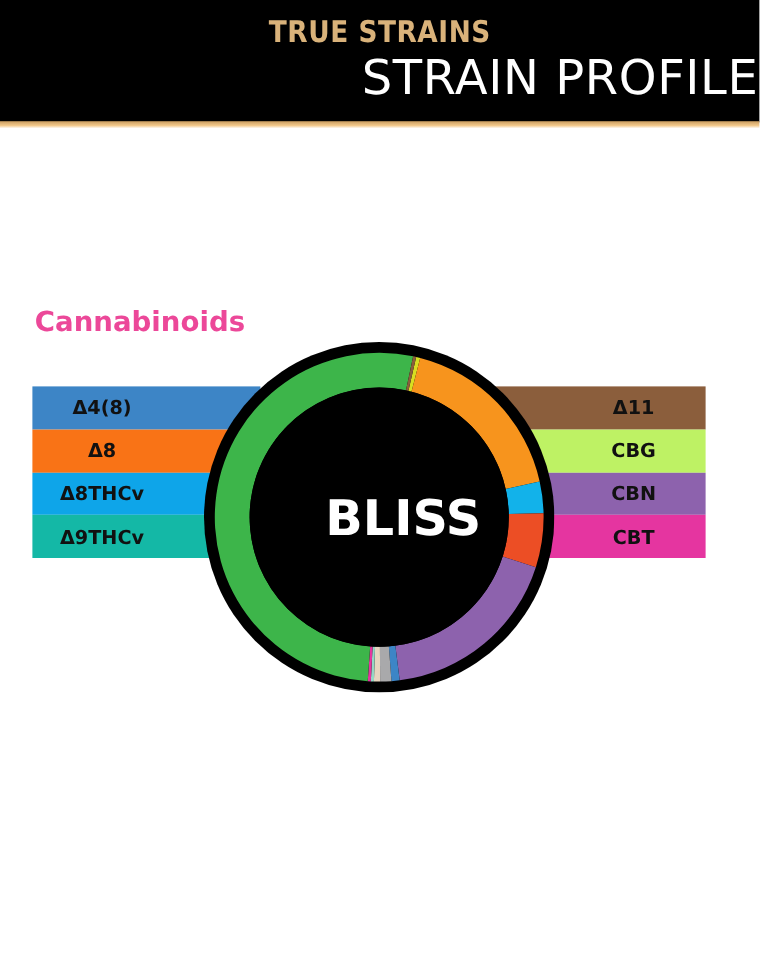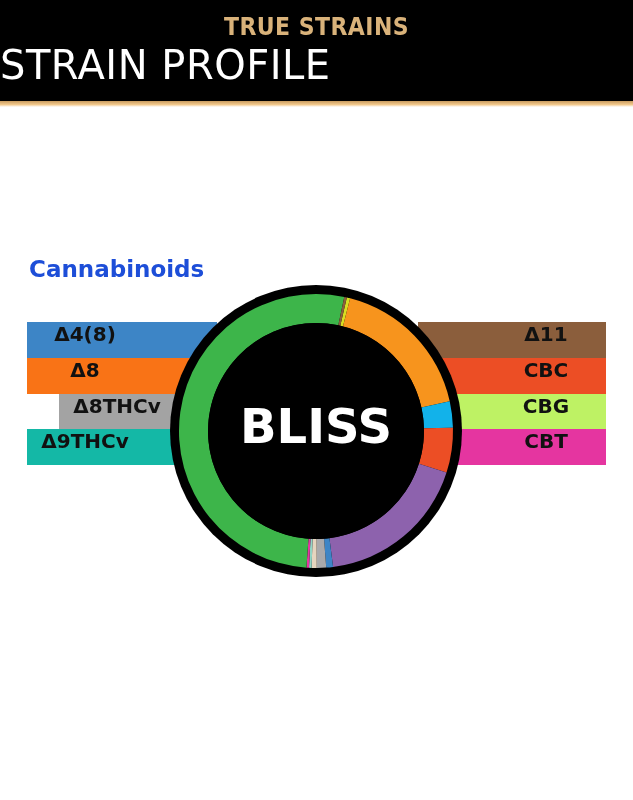--- a/index.html
+++ b/index.html
@@ -13,76 +13,76 @@
   .header-stripe {
     position: absolute; left: 0; top: 101px; width: 633px; height: 6px;
     background: linear-gradient(to bottom, #c99c5f, #f2c98d 60%, #fff);
   }
   .brand {
     position: absolute; left: 0; width: 633px; top: 12px; text-align: center;
     color: #d9b27a; font-weight: bold; font-size: 25px; letter-spacing: 0.5px;
     font-family: "DejaVu Sans", sans-serif; transform: scaleX(0.88);
   }
   .title {
-    position: absolute; left: 0; width: 632px; top: 42px; text-align: left;
+    position: absolute; left: 0; width: 632px; top: 42px; text-align: right;
     color: #fff; font-size: 40px; letter-spacing: 0.5px;
     font-family: "DejaVu Sans", sans-serif;
   }
   .section-title {
-    position: absolute; left: 29px; top: 256px; font-size: 23px; font-weight: bold; color: #1d4ed8;
+    position: absolute; left: 29px; top: 256px; font-size: 23px; font-weight: bold; color: #ec4899;
     font-family: "DejaVu Sans", sans-serif;
   }
   .bands { position: absolute; top: 322px; }
   .bands.left { left: 27px; width: 190px; }
-  .bands.right { left: 418px; width: 188px; }
+  .bands.right { left: 400px; width: 188px; }
   .band {
-    height: 35.8px; display: flex; align-items: flex-start; font-weight: bold; font-size: 20px;
+    height: 35.8px; display: flex; align-items: center; font-weight: bold; font-size: 16px;
     color: #111; font-family: "DejaVu Sans", sans-serif;
   }
   .bands.left .band span { display: block; width: 116px; text-align: center; }
   .bands.right .band span { display: block; margin-left: 70px; width: 116px; text-align: center; }
   .donut { position: absolute; left: 170px; top: 285px; width: 292px; height: 292px; }
   .center-label {
-    position: absolute; left: 170px; top: 398px; width: 292px; text-align: center;
-    color: #fff; font-weight: bold; font-size: 48px; font-family: "DejaVu Sans", sans-serif;
+    position: absolute; left: 170px; top: 408px; width: 292px; text-align: center;
+    color: #fff; font-weight: bold; font-size: 41px; font-family: "DejaVu Sans", sans-serif; padding-left: 20px;
   }
 </style>
 </head>
 <body>
 
 <div class="header"></div>
 <div class="header-stripe"></div>
 <div class="brand">TRUE STRAINS</div>
 <div class="title">STRAIN PROFILE</div>
 
 <div class="section-title">Cannabinoids</div>
 
 <div class="bands left" id="bands-left">
     <div class="band" style="background: rgb(61, 133, 198);">
       <span>Δ4(8)</span>
     </div>
     <div class="band" style="background: #f97316;">
       <span>Δ8</span>
     </div>
-    <div class="band" style="background: #a3a3a3; margin-left: 32px;">
+    <div class="band" style="background: #0ea5e9;">
       <span>Δ8THCv</span>
     </div>
     <div class="band" style="background: #14b8a6;">
       <span>Δ9THCv</span>
     </div>
   </div>
 <div class="bands right" id="bands-right">
     <div class="band" style="background: rgb(139, 94, 60);">
       <span>Δ11</span>
     </div>
-    <div class="band" style="background: rgb(236, 78, 37);">
-      <span>CBC</span>
-    </div>
     <div class="band" style="background: #bef264;">
       <span>CBG</span>
+    </div>
+    <div class="band" style="background: rgb(141, 98, 173);">
+      <span>CBN</span>
     </div>
     <div class="band" style="background: rgb(229, 53, 160);">
       <span>CBT</span>
     </div>
   </div>
 
 <svg class="donut" id="donut" viewBox="0 0 292 292">
     <circle cx="146" cy="146" r="146" fill="#000"></circle>
     <path d="M176.8182944451095,12.511301124422772 A137,137 0 0 1 180.16314544080353,13.32792496689251 L172.93153071245825,41.41179486441162 A108,108 0 0 0 170.2947138691374,40.76803300319459 Z" fill="#d7de21"></path>
     <path d="M180.16314544080353,13.32792496689251 A137,137 0 0 1 279.72142790345265,116.2077238287889 L251.4154322158605,122.51411805481169 A108,108 0 0 0 172.93153071245825,41.41179486441162 Z" fill="#f7941d"></path>

